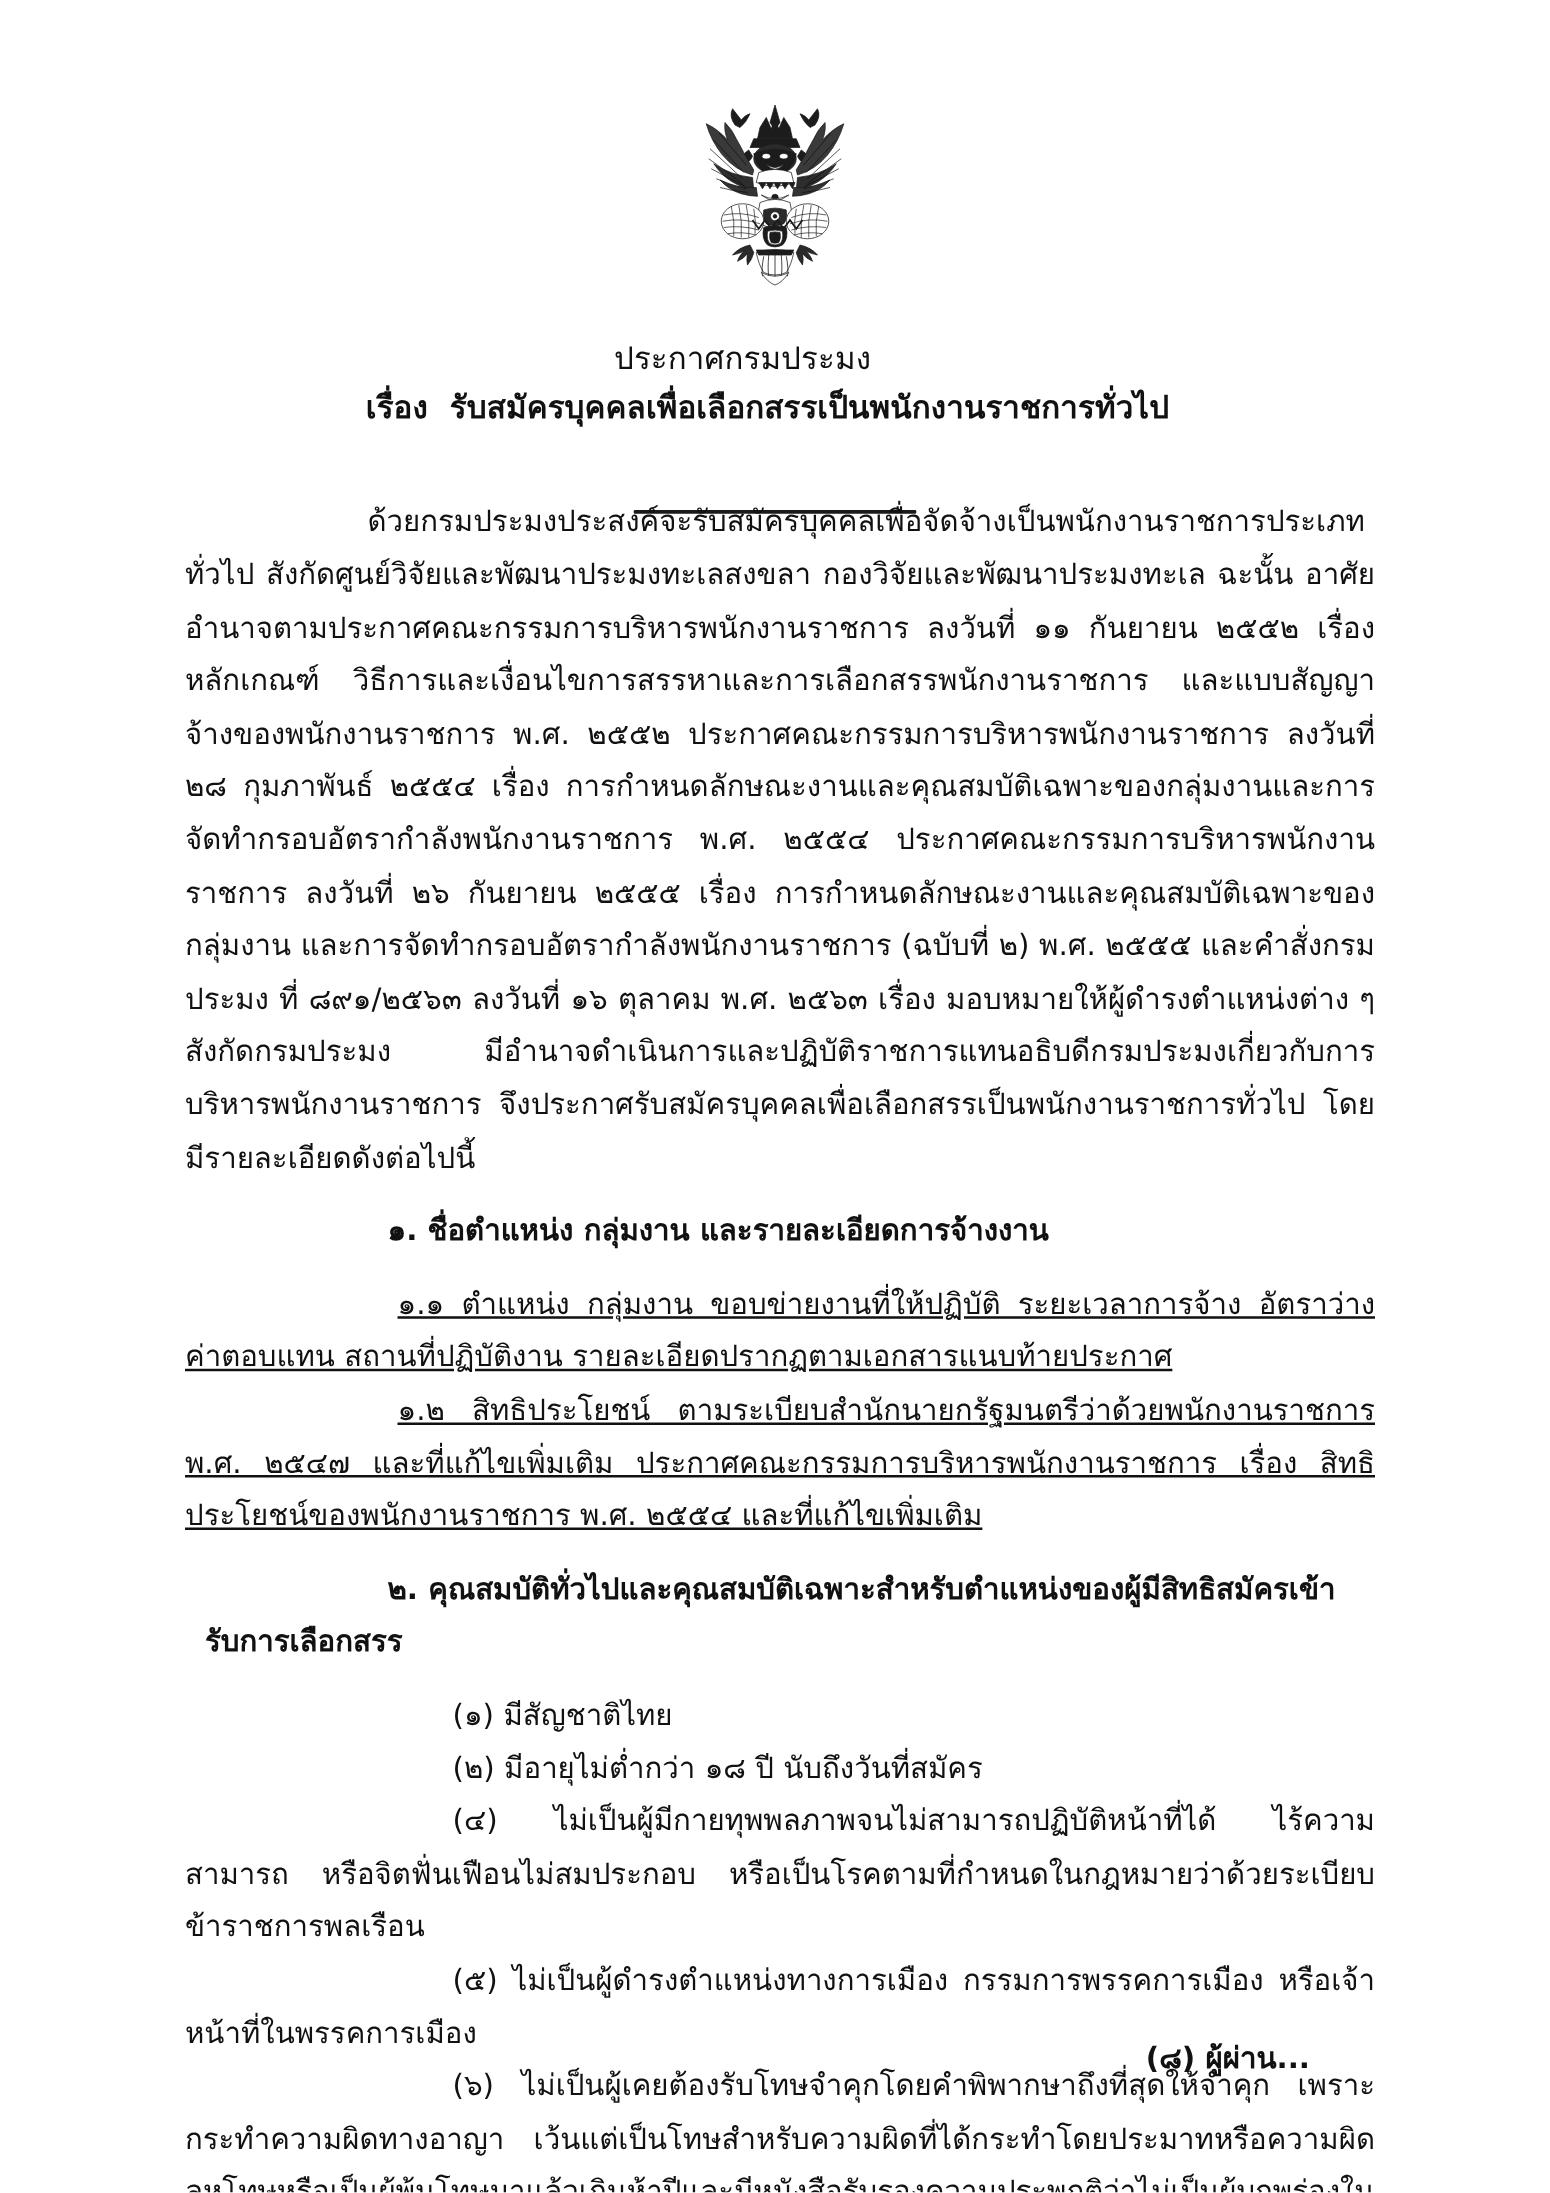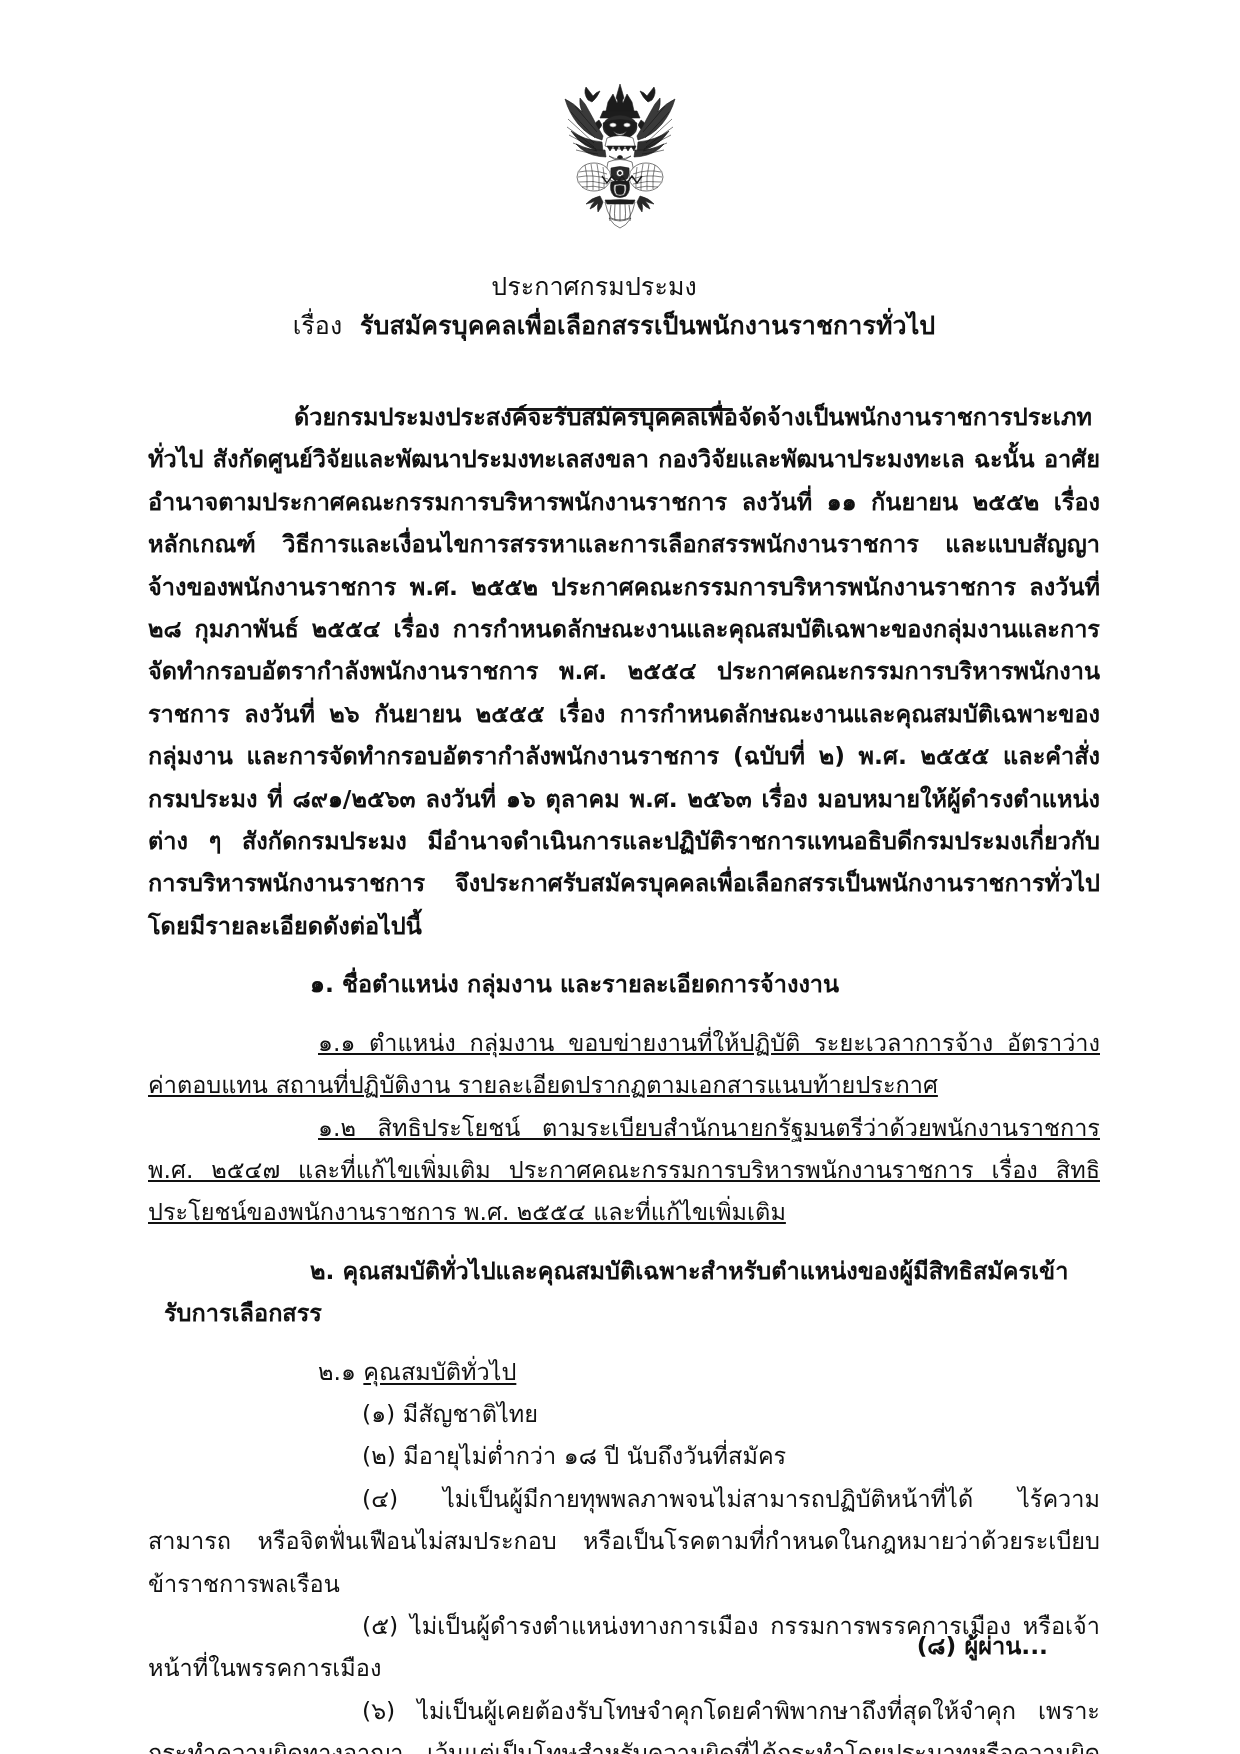--- a/index.html
+++ b/index.html
@@ -47,21 +47,21 @@
     line-height: 38px;
     letter-spacing: 0.1px;
   }
   .heading-line2 {
     font-size: 25px;
     line-height: 40px;
     font-weight: 700;
     letter-spacing: 0.1px;
   }
   .heading-line2 .subject-label {
-    font-weight: 400;
+    font-weight: 700;
     margin-left: 40px;
   }
   .sep-wrap {
     position: absolute;
     left: 0;
     top: 408px;
     width: 1240px;
     display: flex;
     justify-content: center;
   }
@@ -82,21 +82,20 @@
     line-height: 42.4px;
   }
   .para {
     margin: 0;
     text-align: justify;
     text-justify: inter-word;
     text-indent: 0;
   }
   .para.lead {
     text-indent: 146px;
-    font-weight: bold;
   }
   .para.ind-sub {
     text-indent: 170px;
     text-decoration: underline;
   }
   .para.ind-item {
     text-indent: 214px;
   }
   .head-num {
     margin: 16px;
@@ -262,21 +261,20 @@
     <p class="para lead">ด้วยกรมประมงประสงค์จะรับสมัครบุคคลเพื่อจัดจ้างเป็นพนักงานราชการประเภททั่วไป สังกัดศูนย์วิจัยและพัฒนาประมงทะเลสงขลา กองวิจัยและพัฒนาประมงทะเล ฉะนั้น อาศัยอำนาจตามประกาศคณะกรรมการบริหารพนักงานราชการ ลงวันที่ ๑๑ กันยายน ๒๕๕๒ เรื่อง หลักเกณฑ์ วิธีการและเงื่อนไขการสรรหาและการเลือกสรรพนักงานราชการ และแบบสัญญาจ้างของพนักงานราชการ พ.ศ. ๒๕๕๒ ประกาศคณะกรรมการบริหารพนักงานราชการ ลงวันที่ ๒๘ กุมภาพันธ์ ๒๕๕๔ เรื่อง การกำหนดลักษณะงานและคุณสมบัติเฉพาะของกลุ่มงานและการจัดทำกรอบอัตรากำลังพนักงานราชการ พ.ศ. ๒๕๕๔ ประกาศคณะกรรมการบริหารพนักงานราชการ ลงวันที่ ๒๖ กันยายน ๒๕๕๕ เรื่อง การกำหนดลักษณะงานและคุณสมบัติเฉพาะของกลุ่มงาน และการจัดทำกรอบอัตรากำลังพนักงานราชการ (ฉบับที่ ๒) พ.ศ. ๒๕๕๕ และคำสั่งกรมประมง  ที่ ๘๙๑/๒๕๖๓ ลงวันที่ ๑๖ ตุลาคม พ.ศ. ๒๕๖๓ เรื่อง มอบหมายให้ผู้ดำรงตำแหน่งต่าง ๆ สังกัดกรมประมง มีอำนาจดำเนินการและปฏิบัติราชการแทนอธิบดีกรมประมงเกี่ยวกับการบริหารพนักงานราชการ จึงประกาศรับสมัครบุคคลเพื่อเลือกสรรเป็นพนักงานราชการทั่วไป โดยมีรายละเอียดดังต่อไปนี้</p>
 
     <p class="head-num">๑. ชื่อตำแหน่ง กลุ่มงาน และรายละเอียดการจ้างงาน</p>
 
     <p class="para ind-sub">๑.๑ ตำแหน่ง กลุ่มงาน ขอบข่ายงานที่ให้ปฏิบัติ ระยะเวลาการจ้าง อัตราว่าง ค่าตอบแทน สถานที่ปฏิบัติงาน รายละเอียดปรากฏตามเอกสารแนบท้ายประกาศ</p>
 
     <p class="para ind-sub">๑.๒ สิทธิประโยชน์ ตามระเบียบสำนักนายกรัฐมนตรีว่าด้วยพนักงานราชการ พ.ศ. ๒๕๔๗ และที่แก้ไขเพิ่มเติม ประกาศคณะกรรมการบริหารพนักงานราชการ เรื่อง สิทธิประโยชน์ของพนักงานราชการ พ.ศ. ๒๕๕๔ และที่แก้ไขเพิ่มเติม</p>
 
     <p class="head-num">๒. คุณสมบัติทั่วไปและคุณสมบัติเฉพาะสำหรับตำแหน่งของผู้มีสิทธิสมัครเข้ารับการเลือกสรร</p>
 
-    <p class="head-sub"><span>๒.๑ </span><span class="u">คุณสมบัติทั่วไป</span></p>
 
     <p class="item-line">(๑) มีสัญชาติไทย</p>
     <p class="item-line">(๒) มีอายุไม่ต่ำกว่า ๑๘ ปี นับถึงวันที่สมัคร</p>
     <p class="para ind-item">(๔) ไม่เป็นผู้มีกายทุพพลภาพจนไม่สามารถปฏิบัติหน้าที่ได้ ไร้ความสามารถ หรือจิตฟั่นเฟือนไม่สมประกอบ หรือเป็นโรคตามที่กำหนดในกฎหมายว่าด้วยระเบียบข้าราชการพลเรือน</p>
     <p class="para ind-item">(๕) ไม่เป็นผู้ดำรงตำแหน่งทางการเมือง กรรมการพรรคการเมือง หรือเจ้าหน้าที่ในพรรคการเมือง</p>
     <p class="para ind-item">(๖) ไม่เป็นผู้เคยต้องรับโทษจำคุกโดยคำพิพากษาถึงที่สุดให้จำคุก เพราะกระทำความผิดทางอาญา เว้นแต่เป็นโทษสำหรับความผิดที่ได้กระทำโดยประมาทหรือความผิดลหุโทษหรือเป็นผู้พ้นโทษมาแล้วเกินห้าปีและมีหนังสือรับรองความประพฤติว่าไม่เป็นผู้บกพร่องในศีลธรรมอันดีจนเป็นที่น่ารังเกียจของสังคม ตามแบบที่เลขาธิการ ก.พ. กำหนด</p>
 
   </div>
 
   <div class="footer-line">(๘) ผู้ผ่าน...</div>

